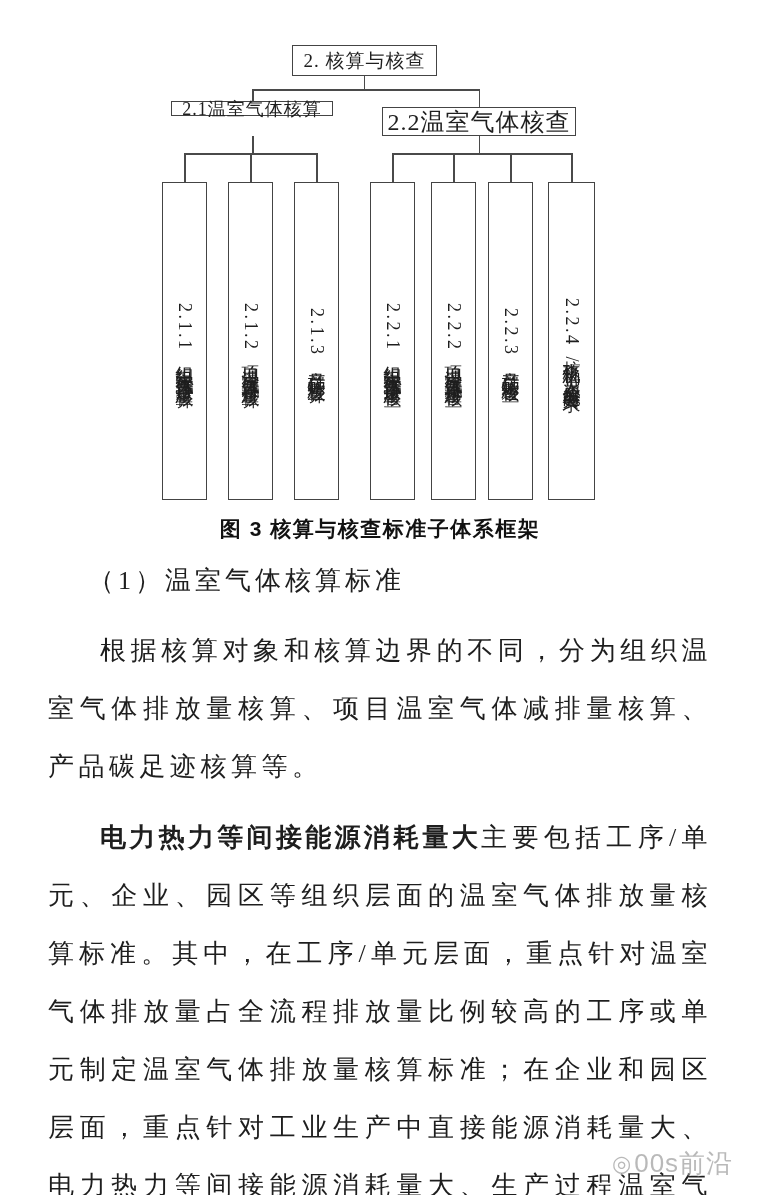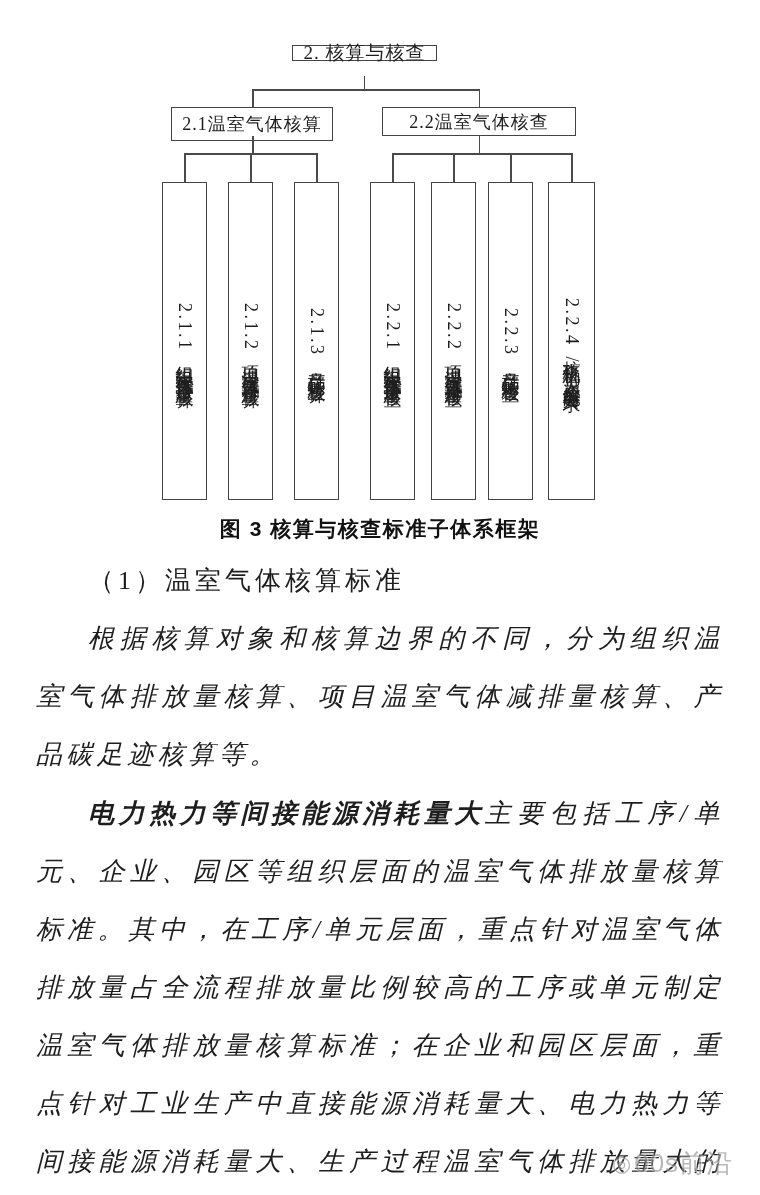--- a/index.html
+++ b/index.html
@@ -33,23 +33,23 @@
     text-orientation: mixed;
     font-size: 18px;
     letter-spacing: 2.5px;
     white-space: normal;
     line-height: 1.0;
     text-align: center;
   }
   .cline { position: absolute; background: #4a4a4a; }
 
   
-  .node-root   { left: 292px; top: 45px;  width: 145px; height: 16px; }
-  .node-b1     { left: 171px; top: 107px; width: 162px; height: 34px; font-size: 18px; }
-  .node-b2     { left: 382px; top: 107px; width: 194px; height: 29px; font-size: 18px; }
+  .node-root   { left: 292px; top: 45px;  width: 145px; height: 31px; }
+  .node-b1     { left: 171px; top: 101px; width: 162px; height: 15px; font-size: 18px; }
+  .node-b2     { left: 382px; top: 107px; width: 194px; height: 29px; font-size: 24px; }
   .node-c211   { left: 162px; top: 182px; width: 45px; height: 318px; }
   .node-c212   { left: 228px; top: 182px; width: 45px; height: 318px; }
   .node-c213   { left: 294px; top: 182px; width: 45px; height: 318px; }
   .node-c221   { left: 370px; top: 182px; width: 45px; height: 318px; }
   .node-c222   { left: 431px; top: 182px; width: 45px; height: 318px; }
   .node-c223   { left: 488px; top: 182px; width: 45px; height: 318px; }
   .node-c224   { left: 548px; top: 182px; width: 47px; height: 318px; }
 
   
   .l-rootdrop { left: 363.5px; top: 76px;  width: 1.5px; height: 13px; }
@@ -87,24 +87,23 @@
     font-size: 26px;
     line-height: 58px;
     letter-spacing: 4.5px;
     color: #1e1e1e;
   }
   #section-heading {
     padding-left: 52px;
     letter-spacing: 4px;
   }
   #bodytext p {
-    margin: 0;
+    margin: 12px;
     text-indent: 2em;
     text-align: justify;
-    font-style: italic;
   }
   #bodytext p b {
     font-family: "Liberation Sans", "DejaVu Sans", sans-serif;
     font-weight: 700;
     letter-spacing: 2.5px;
   }
 
   
   #watermark {
     position: absolute;

